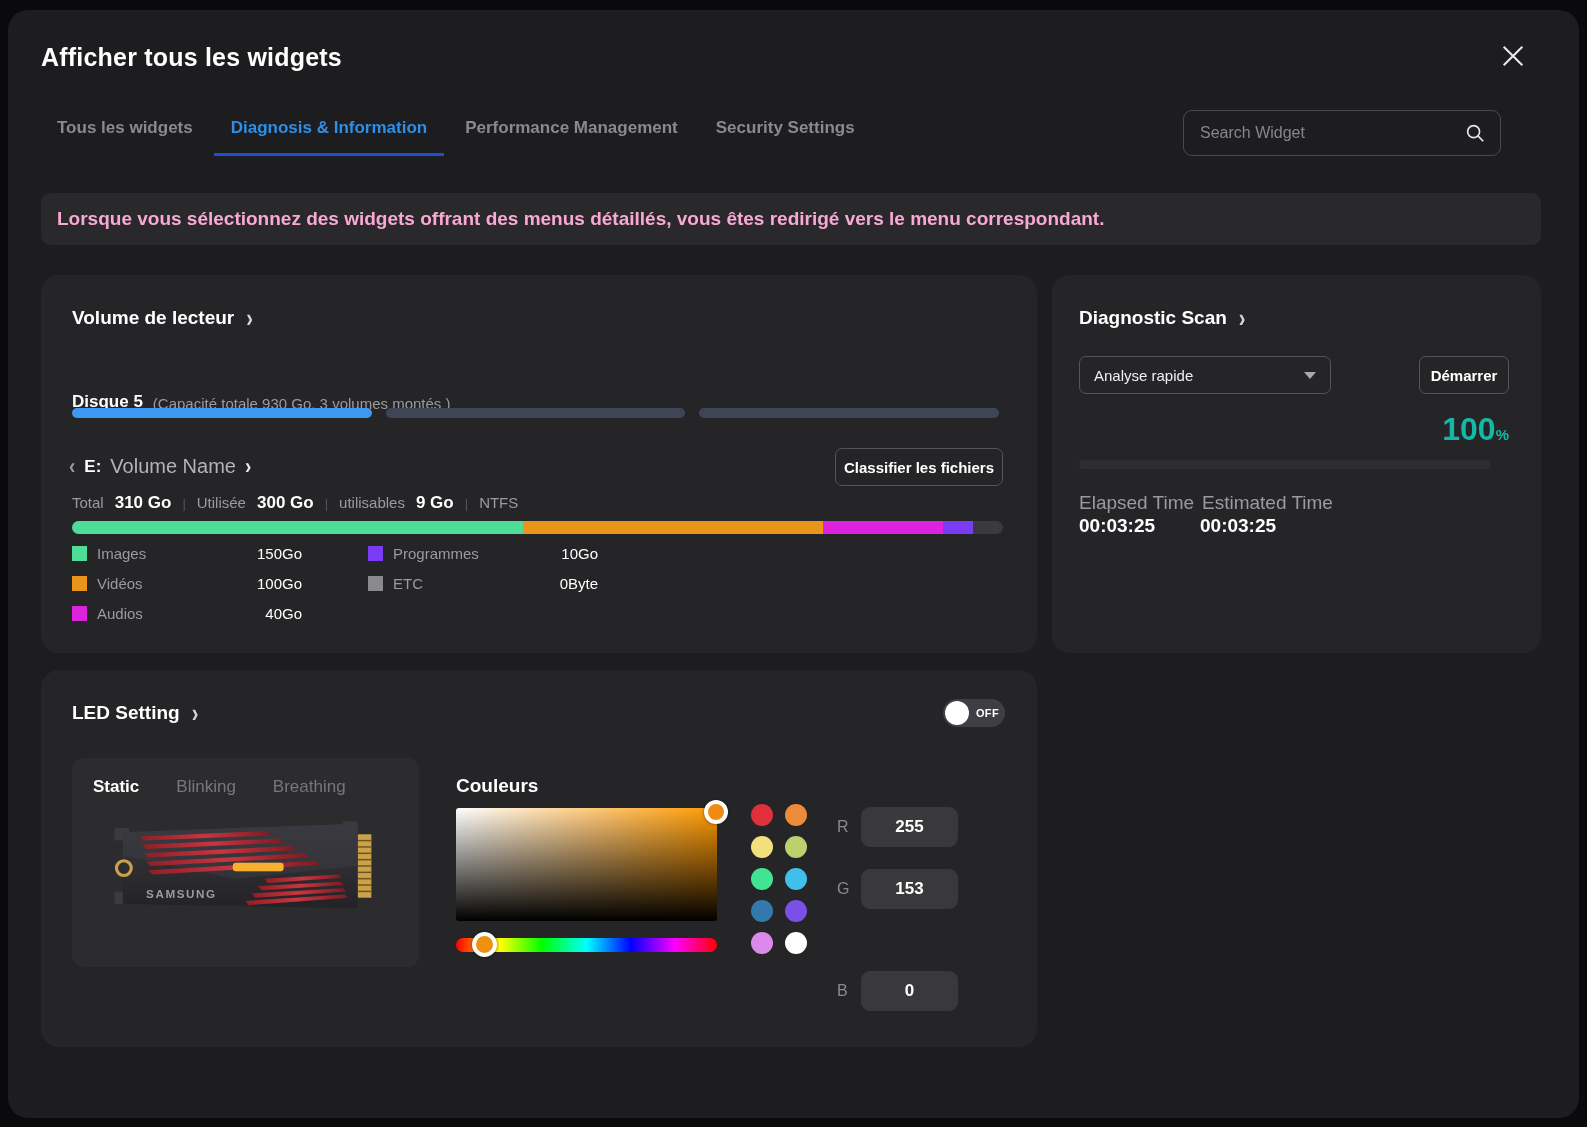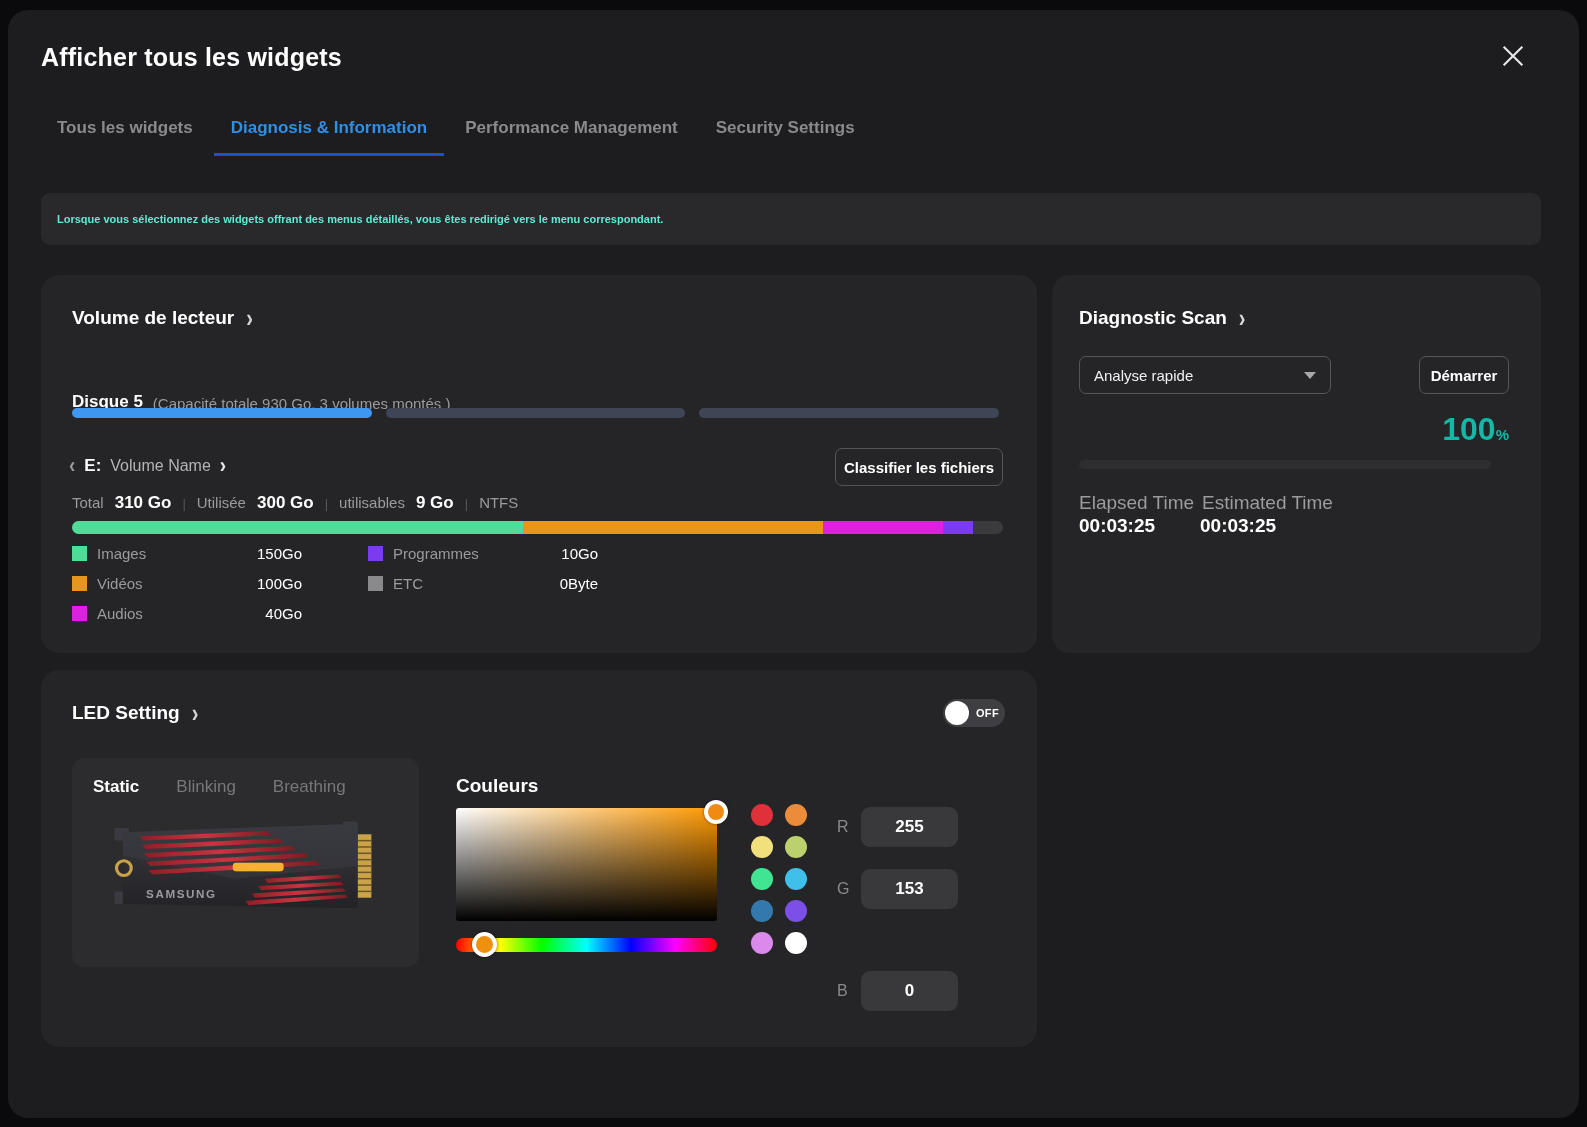--- a/index.html
+++ b/index.html
@@ -14,41 +14,41 @@
   .tab { font-size:17px; font-weight:600; color:#8a8a8e; padding-bottom:15px; cursor:pointer; }
   .tab.active { color:#2e8fe8; border-bottom:3px solid #1d4ed8; padding-left:17px; padding-right:17px; margin-left:-17px; margin-right:-17px; }
   .search { position:absolute; left:1175px; top:100px; width:318px; height:46px;
             border:1px solid #4a4a4e; border-radius:9px; display:flex; align-items:center; padding:0 14px 0 16px; }
   .search input { flex:1; background:transparent; border:none; outline:none; color:#d9d9db; font-size:16px; font-family:inherit; }
   .search input::placeholder { color:#86868a; }
   .search svg { width:22px; height:22px; }
   
   .banner { position:absolute; left:33px; top:183px; width:1500px; height:52px; background:#29292c;
             border-radius:9px; display:flex; align-items:center; padding-left:16px;
-            color:#5eead4; font-size:11px; font-weight:600; }
+            color:#f9a8d4; font-size:19px; font-weight:600; }
   
   .card { position:absolute; background:#252527; border-radius:18px; }
   .card-volume { left:33px; top:265px; width:996px; height:378px; }
   .card-diag   { left:1044px; top:265px; width:489px; height:378px; }
   .card-led    { left:33px; top:660px; width:996px; height:377px; }
   .card-title { font-size:19px; font-weight:bold; color:#fff; display:flex; align-items:center; gap:12px; cursor:pointer; }
   .chev { font-size:20px; font-weight:bold; color:#d5d5d8; line-height:1; transform:scaleY(1.25); }
   
   .vc-head { position:absolute; left:31px; top:32px; }
   .disk-line { position:absolute; left:31px; top:90px; display:flex; align-items:flex-end; gap:10px;margin-top:27px; }
   .disk-name { font-size:17px; font-weight:bold; color:#fff; }
   .disk-info { font-size:15px; color:#9b9b9e; }
   .segbars { position:absolute; left:31px; top:133px; width:927px; display:flex; gap:14px; }
   .segbar { height:10px; border-radius:5px; flex:1; background:#3e4656; }
   .segbar.sel { background:#3e97f0; }
   .vol-row { position:absolute; left:28px; top:180px; display:flex; align-items:center; gap:9px; }
   .vchev { font-size:19px; color:#9b9b9e; font-weight:bold; transform:scaleY(1.2); cursor:pointer; }
   .vchev.r { color:#e8e8ea; }
   .vol-letter { font-size:17px; font-weight:bold; color:#fff; }
-  .vol-name { font-size:16px; color:#b4b4b7; }
+  .vol-name { font-size:20px; color:#b4b4b7; }
   .btn { border:1px solid #55555a; border-radius:7px; background:transparent; color:#fff;
          font-size:15px; font-weight:600; font-family:inherit; cursor:pointer; }
   .classify-btn { position:absolute; left:794px; top:173px; width:168px; height:38px; }
   .stats { position:absolute; left:31px; top:218px; display:flex; align-items:baseline; gap:11px; }
   .stat-label { font-size:15px; color:#9b9b9e; }
   .stat-value { font-size:17px; font-weight:bold; color:#fff; }
   .stat-sep { color:#55555a; font-size:13px; }
   .usage-bar { position:absolute; left:31px; top:246px; width:931px; height:13px;
                background:#3b3b3e; border-radius:7px; display:flex; overflow:hidden; }
   .legend { position:absolute; left:31px; top:266px; width:560px; }
@@ -112,20 +112,27 @@
       </svg>
   </div>
 
   <div class="tabs">
     <div class="tab">Tous les widgets</div>
     <div class="tab active">Diagnosis &amp; Information</div>
     <div class="tab">Performance Management</div>
     <div class="tab">Security Settings</div>
   </div>
 
+  <div class="search">
+    <input type="text" placeholder="Search Widget" style="">
+    <svg viewBox="0 0 24 24" fill="none" stroke="#e8e8ea" stroke-width="1.8">
+      <circle cx="10.5" cy="10.5" r="6.5"></circle>
+        <path d="M15.5 15.5 L21 21"></path>
+    </svg>
+  </div>
 
   <div class="banner">
     <span>Lorsque vous sélectionnez des widgets offrant des menus détaillés, vous êtes redirigé vers le menu correspondant.</span>
   </div>
 
   <div class="card card-volume">
     <div class="card-title vc-head">
       <span>Volume de lecteur</span>
       <span class="chev">›</span>
     </div>

